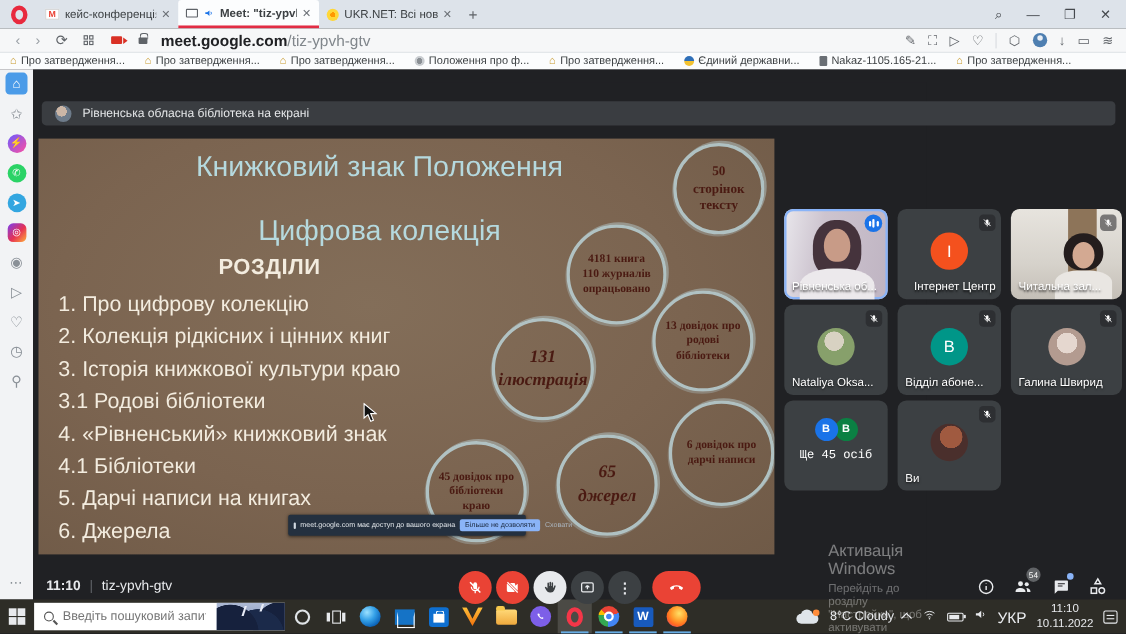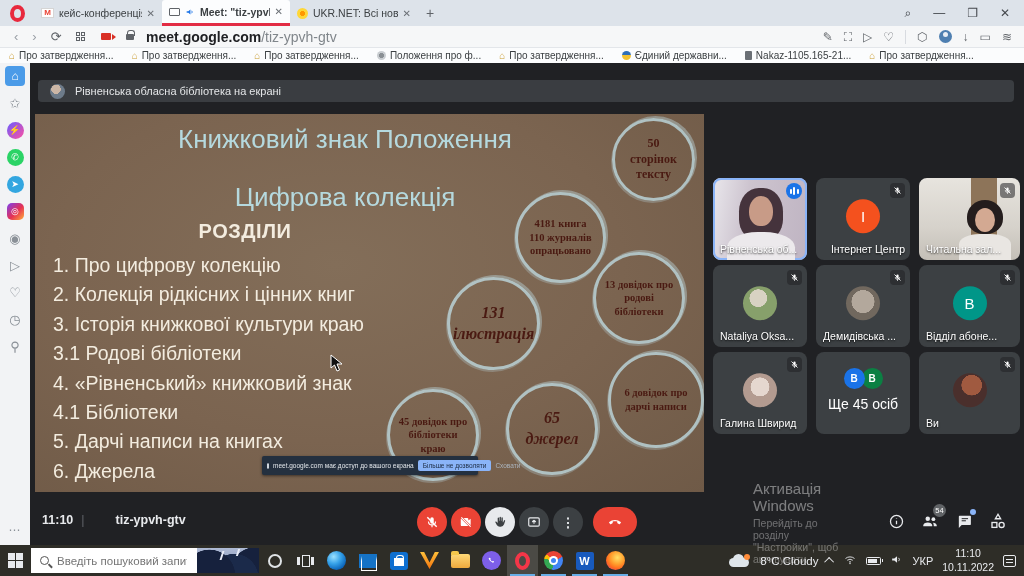--- a/index.html
+++ b/index.html
@@ -51,21 +51,21 @@
   .sb { width:20px; height:20px; margin-bottom:7px; display:flex; align-items:center; justify-content:center; font-size:13px; color:#8a9097; }
   .sb-home { background:#4b9be8; border-radius:4px; color:#fff; font-size:12px; }
   .sb-circle { width:17px; height:17px; border-radius:50%; display:flex; align-items:center; justify-content:center; color:#fff; font-size:9px; }
   .c-msgr { background:linear-gradient(135deg,#6a5cff,#ff4fa0); }
   .c-wapp { background:#2bd366; }
   .c-tg { background:#33a6e0; }
   .c-ig { border-radius:5px; background:linear-gradient(135deg,#7a3ff2,#e63253 55%,#ffb03a); }
   .sb-dots { margin-top:auto; margin-bottom:8px; color:#8a9097; font-size:12px; letter-spacing:1px; }
 
   
-  .meet { position:absolute; left:30px; top:63px; width:812px; height:482px; background:#202124; }
+  .meet { position:absolute; left:30px; top:75px; width:812px; height:482px; background:#202124; }
   .banner { position:absolute; left:8px; top:17px; width:976px; height:22px; background:#3a3d41; border-radius:4px; display:flex; align-items:center; gap:10px; padding-left:12px; }
   .banner .avatar { width:15px; height:15px; border-radius:50%; background:radial-gradient(circle at 40% 35%, #cbb6a6 0 35%, #6d7b8a 36% 100%); }
   .banner .b-text { color:#e4e6e8; font-size:11px; }
 
   
   .slide { position:absolute; left:5px; top:51px; width:669px; height:378px; background:radial-gradient(ellipse at 45% 40%, #836e59 0%, #7b6450 55%, #6f5a47 100%); overflow:hidden; }
   .s-title { position:absolute; left:60px; top:12px; width:500px; text-align:center; color:#b5d9de; font-size:26px; line-height:1.05; }
   .s-title2 { position:absolute; left:60px; top:68px; width:500px; text-align:center; color:#b5d9de; font-size:26px; }
   .s-head { position:absolute; left:100px; top:106px; width:220px; text-align:center; color:#f3ecdf; font-size:20px; font-weight:bold; letter-spacing:.5px; }
   .s-list { position:absolute; left:18px; top:137px; width:400px; color:#f3ecdf; font-size:19.5px; }
@@ -110,32 +110,32 @@
   .av-letter-o { background:#f4511e; }
   .av-letter-t { background:#009688; }
   .av-nat { background:radial-gradient(circle at 45% 35%, #d8d2c2 0 30%, #87a06b 31% 100%); }
   .av-dem { background:radial-gradient(circle at 50% 45%, #b3a89c 0 45%, #71685e 46% 100%); }
   .av-gal { background:radial-gradient(circle at 50% 40%, #e5d7cf 0 35%, #b39b90 36% 100%); }
   .av-vy  { background:radial-gradient(circle at 55% 35%, #a05a40 0 35%, #4a2f2c 36% 100%); }
   .more-ppl { position:absolute; left:0; right:0; top:16px; display:flex; justify-content:center; }
   .more-ppl b { width:21px; height:21px; border-radius:50%; color:#fff; font-size:10px; font-weight:bold; display:flex; align-items:center; justify-content:center; }
   .mp-blue { background:#1a73e8; margin-right:-3px; z-index:1; }
   .mp-green { background:#0b8043; }
-  .more-nm { position:absolute; left:0; right:0; top:44px; text-align:center; color:#fff; font-size:14px; }
+  .more-nm { position:absolute; left:0; right:0; top:44px; text-align:center; color:#fff; font-size:11px;font-family:Liberation Mono, monospace; }
 
   
   .activation { position:absolute; left:723px; top:417px; color:rgba(255,255,255,.42); z-index:1; }
   .activation .a1 { font-size:15px; }
   .activation .a2 { font-size:10.5px; margin-top:3px; color:rgba(255,255,255,.35); }
 
   
   .meetbar { position:absolute; left:0; bottom:0; width:994px; height:46px; z-index:2; }
   .mb-left { position:absolute; left:12px; top:14px; display:flex; align-items:center; gap:8px; color:#e8eaed; font-size:12.5px; font-weight:bold; }
   .mb-left .div { color:#5f6368; font-weight:normal; }
-  .mb-left .code { font-weight:bold;margin-left:23px; }
+  .mb-left .code { font-weight:normal; }
   .mb-center { position:absolute; left:387px; top:8px; display:flex; align-items:center; gap:4px; }
   .mbtn { width:30px; height:30px; border-radius:50%; background:#3c4043; display:flex; align-items:center; justify-content:center; }
   .mbtn.red { background:#ea4335; }
   .mbtn.white { background:#e8eaed; }
   .mbtn.end { width:44px; border-radius:16px; background:#ea4335; margin-left:6px; }
   .dots3 { color:#e8eaed; font-size:13px; font-weight:bold; letter-spacing:0; }
   .mb-right { position:absolute; right:16px; top:12px; display:flex; align-items:center; gap:14px; color:#e8eaed; }
   .mb-ric { position:relative; width:20px; height:20px; display:flex; align-items:center; justify-content:center; }
   .badge54 { position:absolute; top:-7px; right:-6px; background:#606366; color:#fff; font-size:7.5px; width:13px; height:13px; border-radius:50%; display:flex; align-items:center; justify-content:center; }
   .bluedot { position:absolute; top:-2px; right:-2px; width:6px; height:6px; border-radius:50%; background:#8ab4f8; }
@@ -176,21 +176,21 @@
   .tray { margin-left:auto; display:flex; align-items:center; gap:9px; padding-right:8px; color:#e8eaed; }
   .cloud { position:relative; width:24px; height:14px; }
   .cloud:before { content:""; position:absolute; left:2px; top:4px; width:20px; height:9px; background:#dfe5ea; border-radius:6px; }
   .cloud:after { content:""; position:absolute; left:6px; top:0px; width:11px; height:11px; background:#dfe5ea; border-radius:50%; }
   .cloud .sun { position:absolute; left:17px; top:0; width:6px; height:6px; border-radius:50%; background:#ff8c3a; }
   .w-text { font-size:11.5px; white-space:nowrap; }
   .chev { width:7px; height:7px; border-left:1.8px solid #e8eaed; border-top:1.8px solid #e8eaed; transform:rotate(45deg) translateY(2px); }
   .battery { position:relative; width:15px; height:8px; border:1.3px solid #e8eaed; border-radius:1.5px; }
   .battery:after { content:""; position:absolute; right:-3px; top:1.5px; width:1.5px; height:3px; background:#e8eaed; }
   .battery i { position:absolute; left:1px; top:1px; bottom:1px; width:9px; background:#e8eaed; }
-  .lang { font-size:11px; }
+  .lang { font-size:14px; }
   .clock { font-size:10.5px; line-height:1.25; text-align:center; white-space:nowrap; }
   .notif { width:13px; height:12px; border:1.4px solid #e8eaed; border-radius:2px; position:relative; }
   .notif:after { content:""; position:absolute; left:2px; top:3px; width:7px; height:1.3px; background:#e8eaed; box-shadow:0 3px 0 #e8eaed; }
 </style>
 </head>
 <body>
 
 <div class="screen">
 
   <div class="tabbar">
@@ -398,31 +398,20 @@
         <span class="mic-off">
             <svg width="9" height="9" viewBox="0 0 24 24">
               <rect x="9" y="4" width="6" height="11" rx="3" fill="#fff"></rect>
               <path d="M6 11a6 6 0 0 0 12 0M12 17v4" stroke="#fff" stroke-width="2" fill="none"></path>
               <line x1="4" y1="4" x2="20" y2="20" stroke="#fff" stroke-width="2.4"></line>
             </svg>
           </span>
         <span class="nm">Nataliya Oksa...</span>
       </div>
       <div class="tile">
-        <span class="av av-dem"></span>
-        <span class="mic-off">
-            <svg width="9" height="9" viewBox="0 0 24 24">
-              <rect x="9" y="4" width="6" height="11" rx="3" fill="#fff"></rect>
-              <path d="M6 11a6 6 0 0 0 12 0M12 17v4" stroke="#fff" stroke-width="2" fill="none"></path>
-              <line x1="4" y1="4" x2="20" y2="20" stroke="#fff" stroke-width="2.4"></line>
-            </svg>
-          </span>
-        <span class="nm">Демидівська ...</span>
-      </div>
-      <div class="tile">
         <span class="av av-letter-t">В</span>
         <span class="mic-off">
             <svg width="9" height="9" viewBox="0 0 24 24">
               <rect x="9" y="4" width="6" height="11" rx="3" fill="#fff"></rect>
               <path d="M6 11a6 6 0 0 0 12 0M12 17v4" stroke="#fff" stroke-width="2" fill="none"></path>
               <line x1="4" y1="4" x2="20" y2="20" stroke="#fff" stroke-width="2.4"></line>
             </svg>
           </span>
         <span class="nm">Відділ абоне...</span>
       </div>

